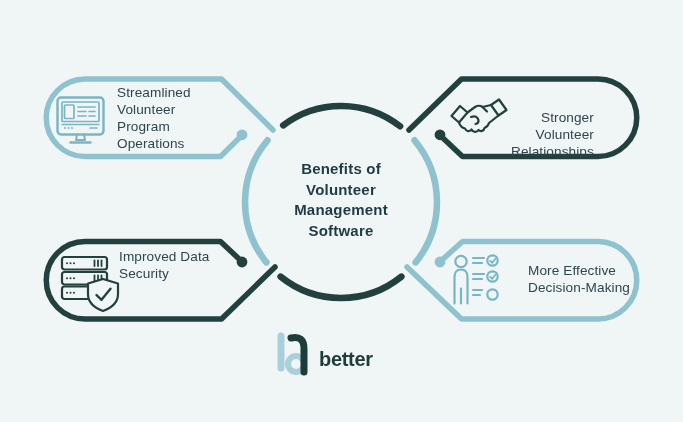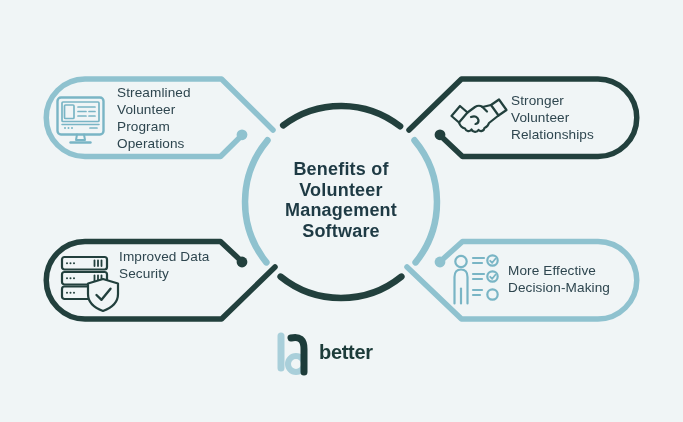--- a/index.html
+++ b/index.html
@@ -26,32 +26,32 @@
   .icon-light{stroke:var(--icon-light-teal);fill:none;}
   .icon-light-fill{fill:var(--icon-light-teal);}
   .icon-dark{stroke:var(--dark-teal);fill:none;}
   .icon-dark-fill{fill:var(--dark-teal);}
   .shield-bg{fill:var(--background);}
   .label{
     position:absolute;white-space:pre-line;color:var(--text-dark);
     font-size:13.6px;line-height:17px;letter-spacing:0.1px;
   }
   .label-tl{left:117px;top:84px;}
-  .label-tr{left:511px;top:92px;}
+  .label-tr{left:511px;top:109px;text-align:right;}
   .label-bl{left:119px;top:248px;}
-  .label-br{left:508px;top:262px;}
+  .label-br{left:528px;top:262px;}
   .title{
     position:absolute;left:241px;top:159px;width:200px;
     text-align:center;white-space:pre-line;
-    font-size:18px;line-height:20.5px;font-weight:700;
+    font-size:15px;line-height:20.5px;font-weight:700;
     color:var(--title-dark);letter-spacing:0.2px;
   }
   .logo{position:absolute;left:268px;top:330px;display:flex;align-items:flex-start;}
   .logo-text{
-    margin-left:7px;margin-top:13px;font-weight:700;font-size:20px;
+    margin-left:7px;margin-top:20px;font-weight:700;font-size:20px;
     line-height:18.5px;color:var(--logo-dark);letter-spacing:-0.3px;
   }
 </style>
 </head>
 <body>
 
 <div class="canvas">
 
   <svg class="layer" width="683" height="422" viewBox="0 0 683 422">
 

